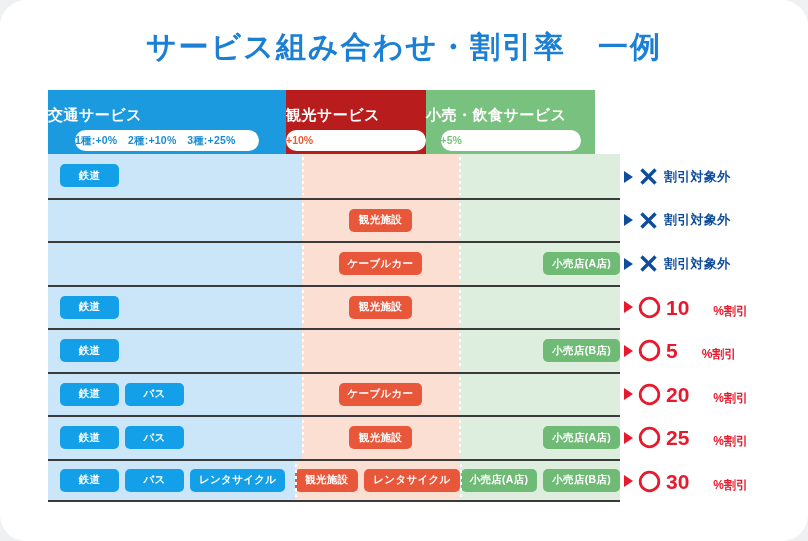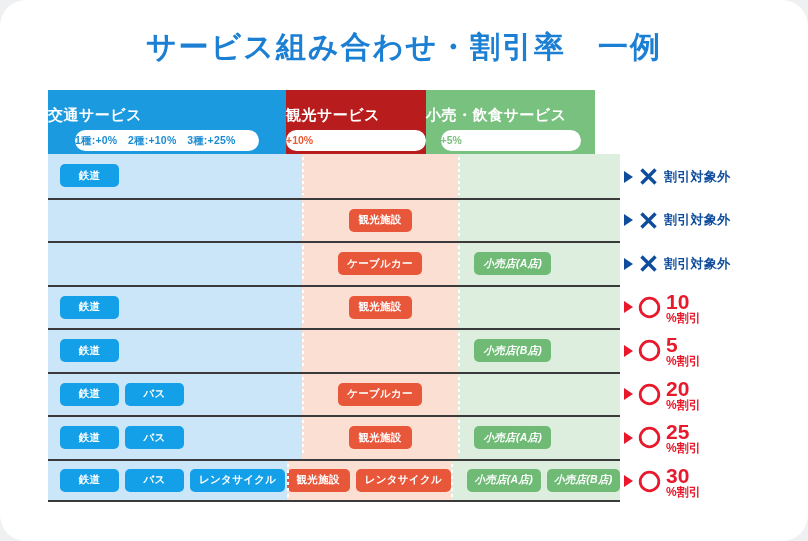--- a/index.html
+++ b/index.html
@@ -91,21 +91,21 @@
   .cell {
     height: 100%;
     display: flex;
     align-items: center;
     gap: 6px;
     padding-left: 12px;
     position: relative;
   }
   .c-transport { width: 266px; background: #cbe6f9; }
   .c-sight     { width: 165px; background: #fcdfd3; justify-content: center; padding-left: 0; }
-  .c-retail    { width: 169px; background: #ddeede; justify-content: flex-start; padding-left: 16px; font-style: italic; }
+  .c-retail    { width: 169px; background: #ddeede; justify-content: flex-end; padding-left: 1px; }
 
   .c-sight::before, .c-retail::before {
     content: "";
     position: absolute;
     left: 0; top: 3px; bottom: 3px;
     width: 2px;
     background: repeating-linear-gradient(
       to bottom, #ffffff 0 3px, transparent 3px 6px);
   }
 
@@ -158,26 +158,26 @@
     white-space: nowrap;
   }
   .yes-text {
     font-size: 21px;
     font-weight: bold;
     color: #e8192c;
     white-space: nowrap;
     line-height: 1;
     display: flex;
     align-items: baseline;
-    flex-direction: column;
   }
   .yes-suffix {
     font-size: 12px;
     font-weight: bold;
     letter-spacing: 0;
+    padding-left: 24px;
   }
 </style>
 </head>
 <body>
 
 <div class="card">
 
   <div class="title">サービス組み合わせ・割引率　一例</div>
 
   <div class="table">

